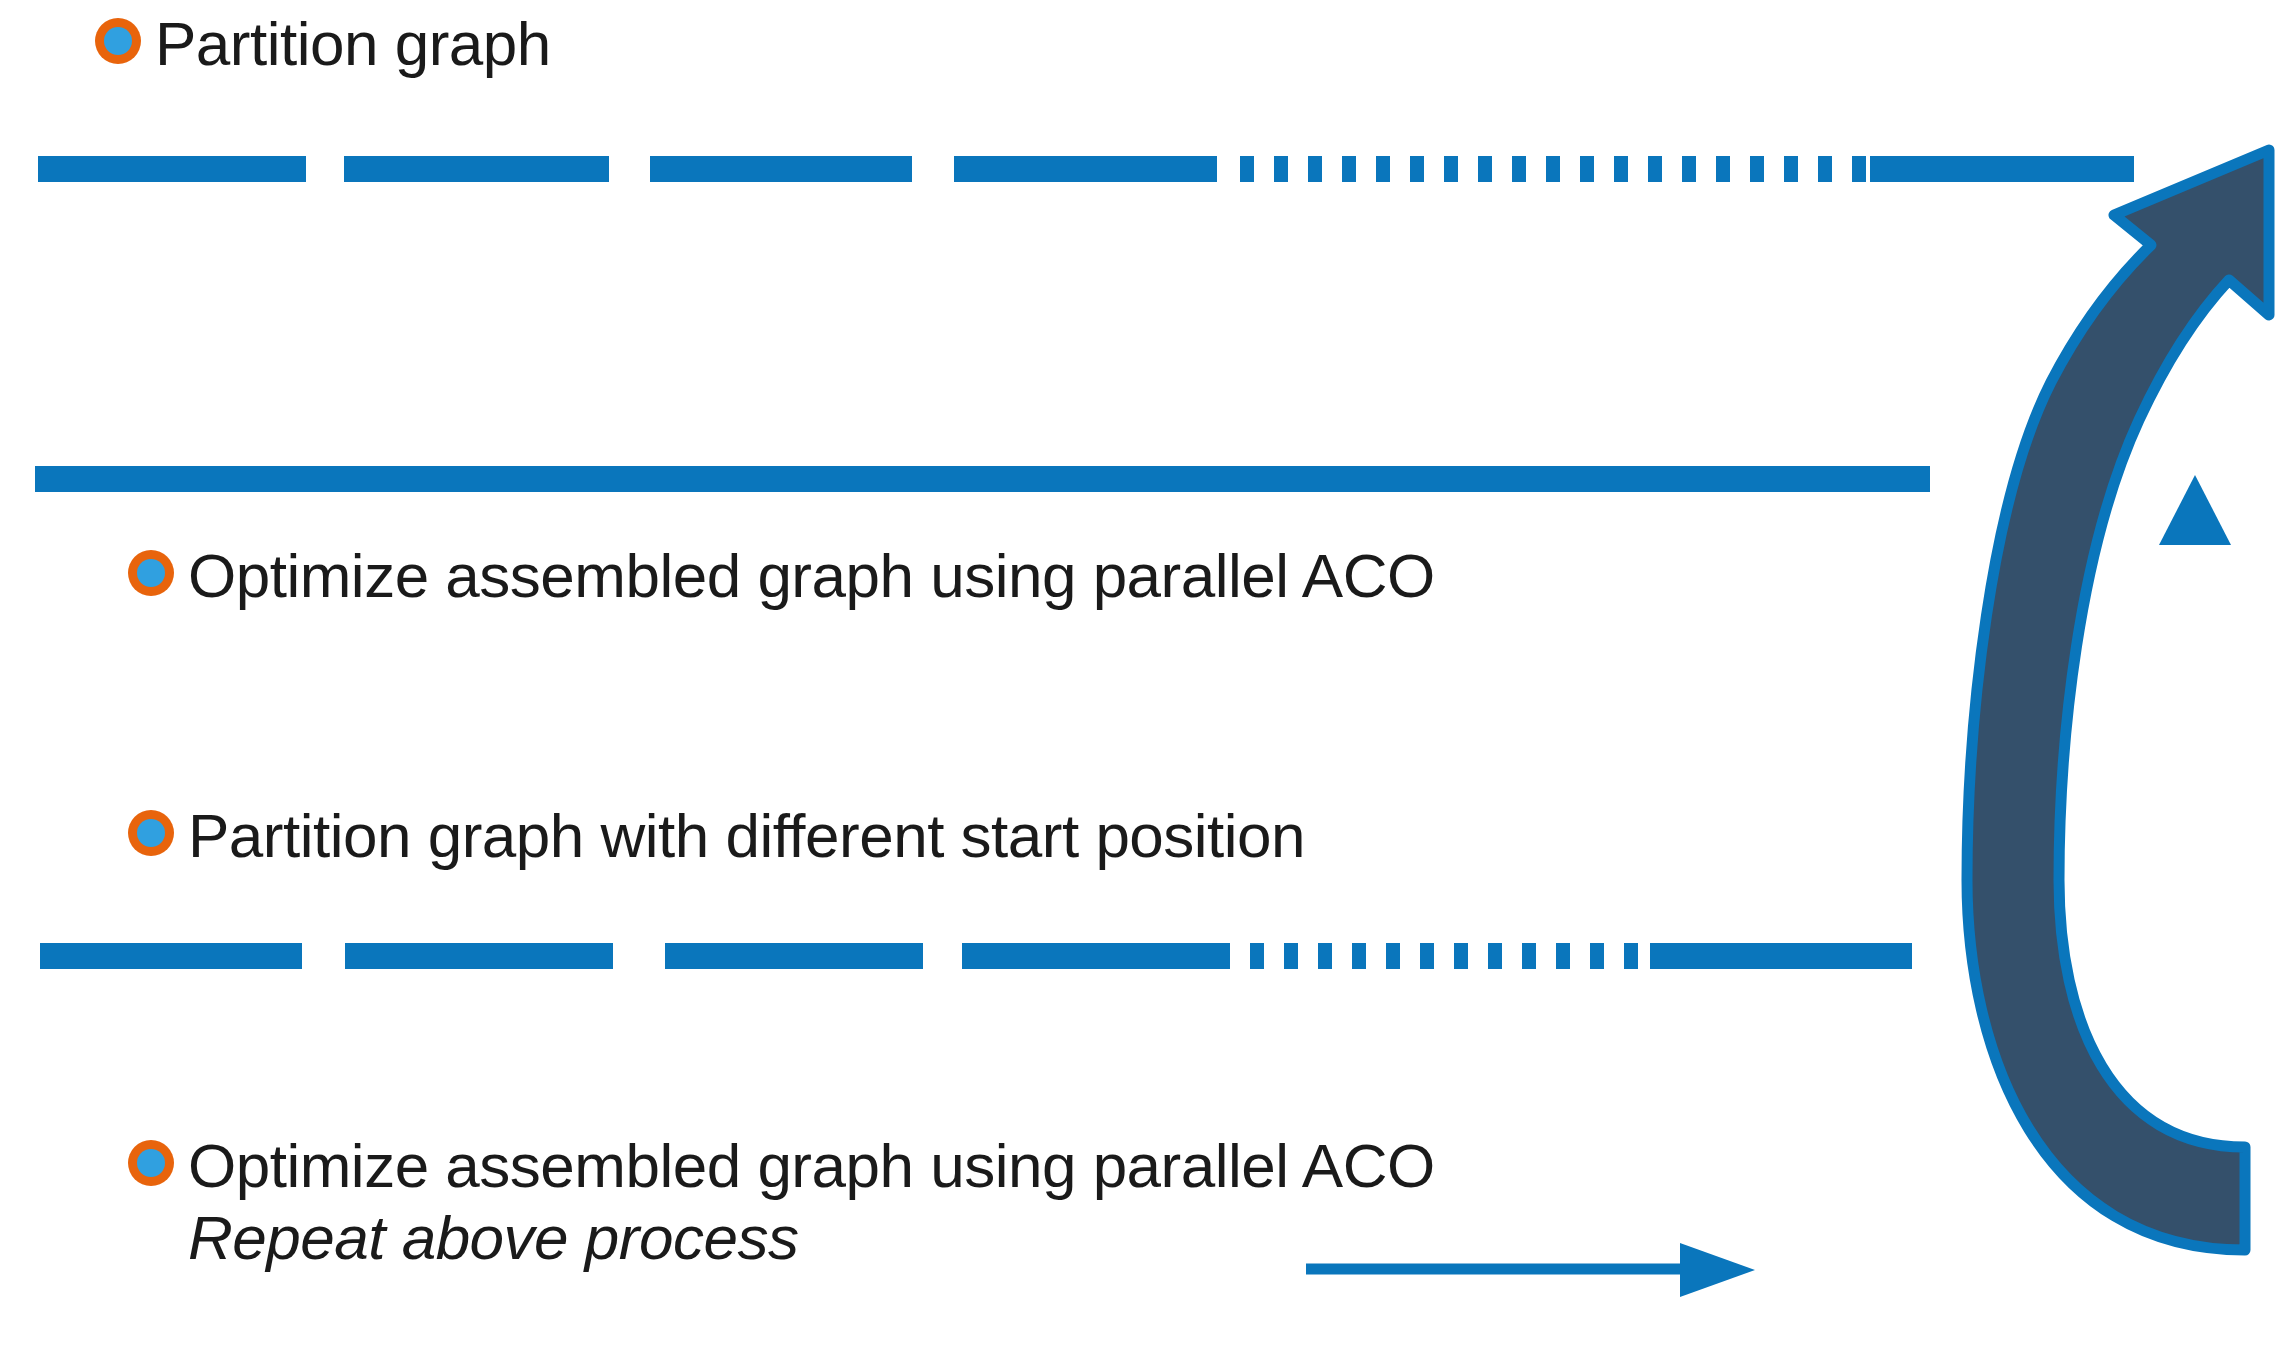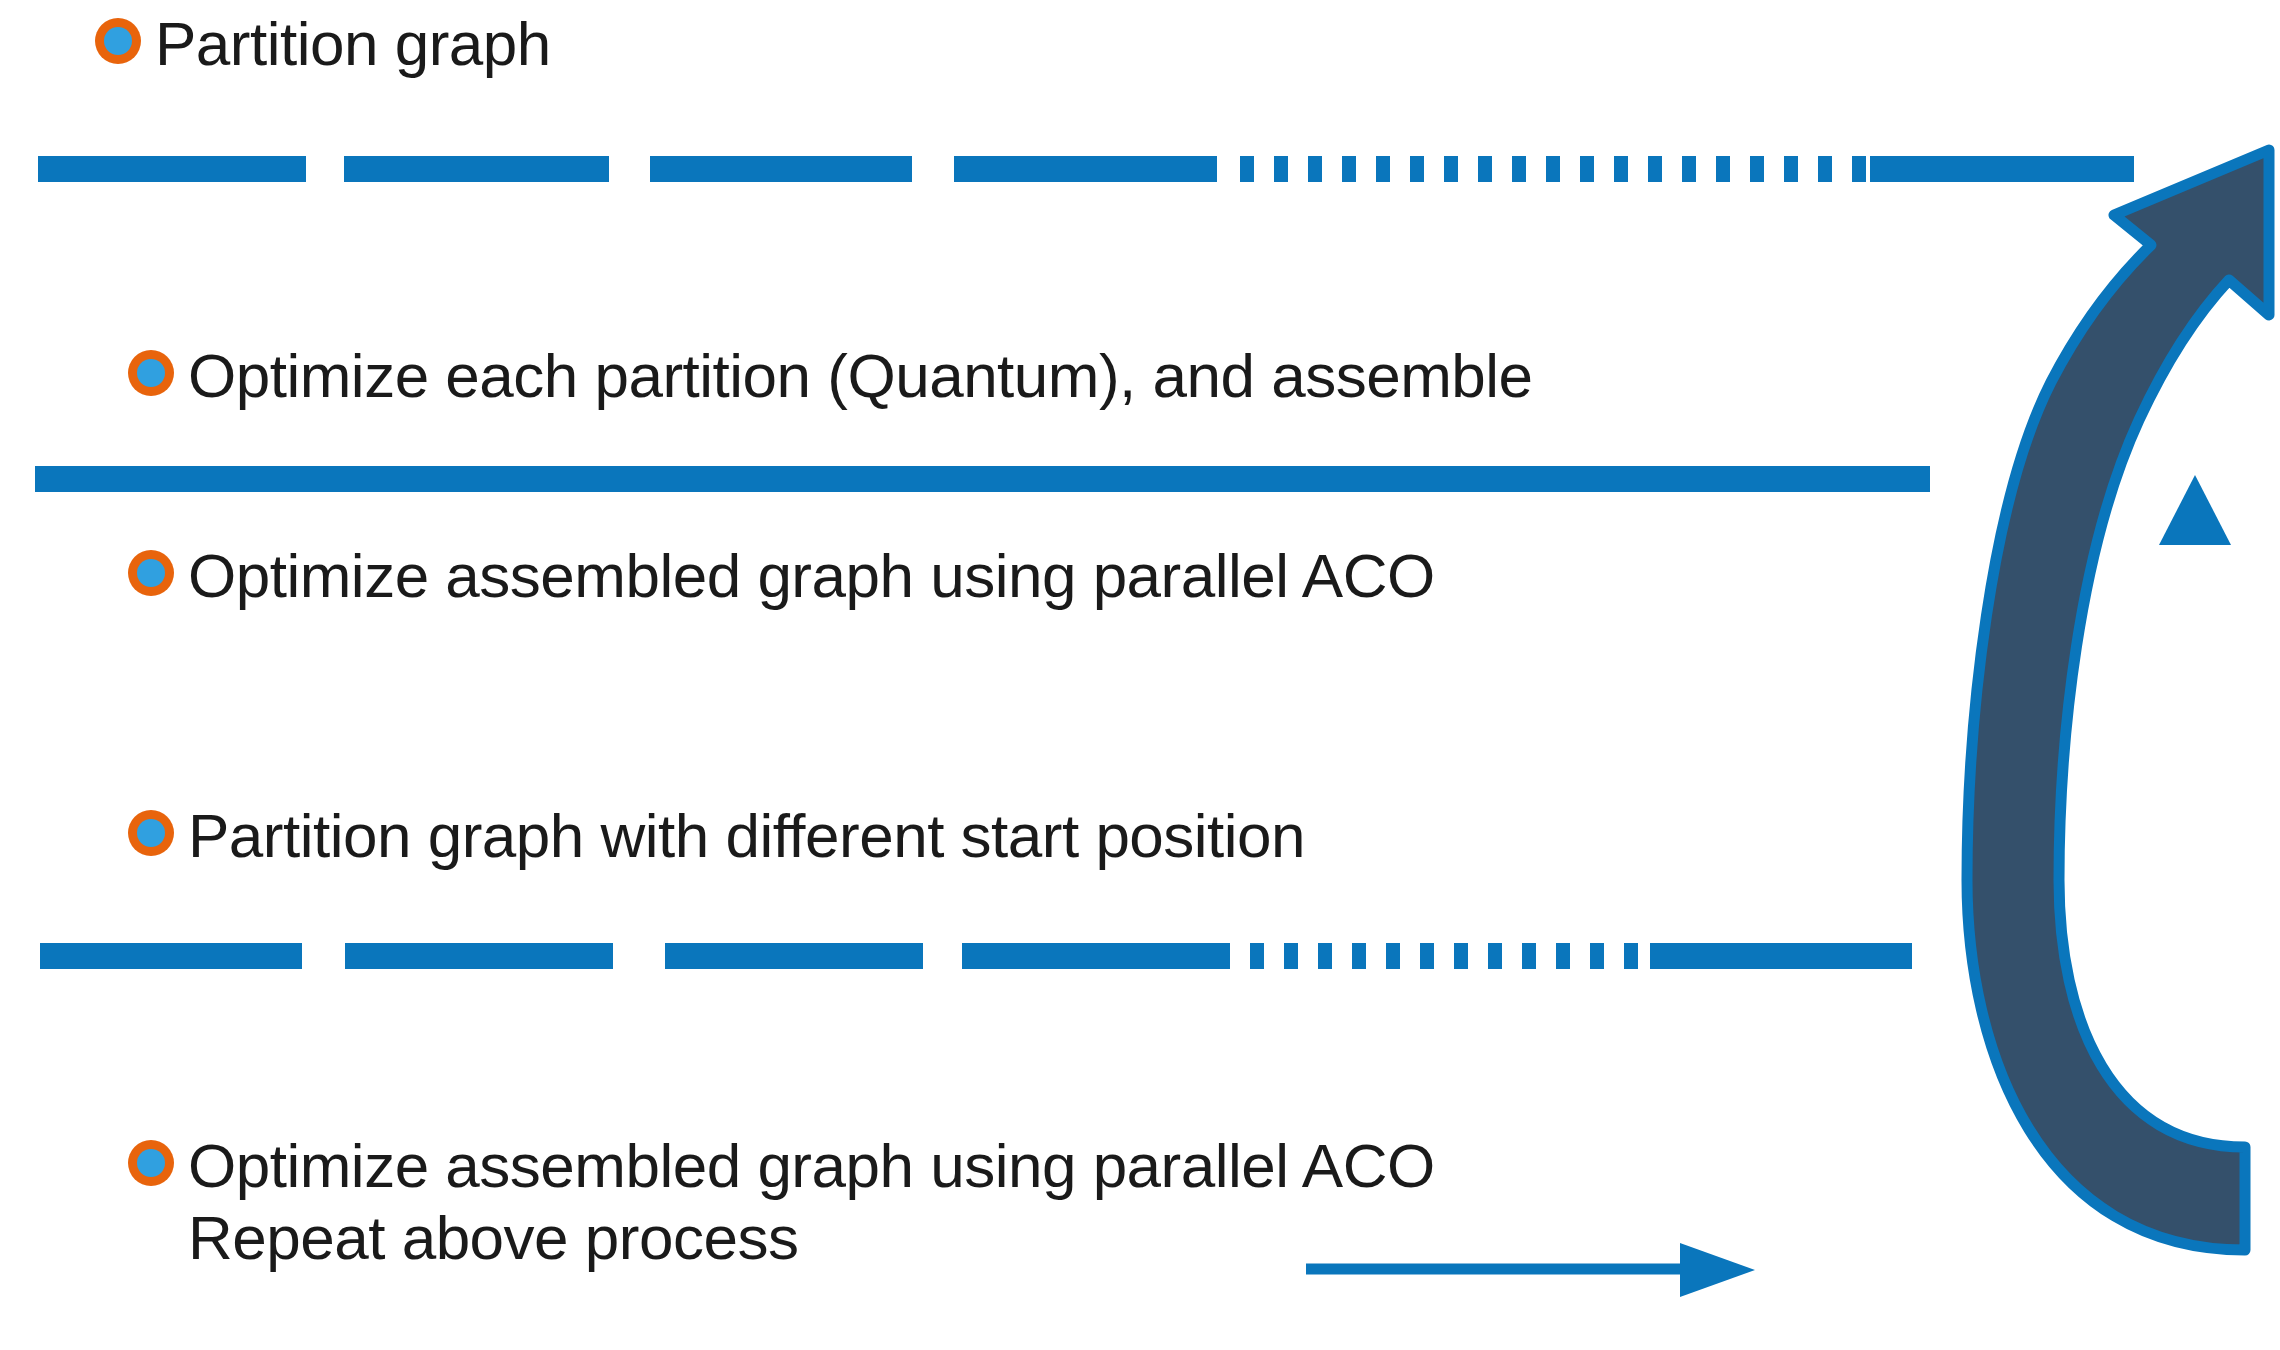--- a/index.html
+++ b/index.html
@@ -47,20 +47,21 @@
   }
   .bullet-text {
     font-size: 62px;
     line-height: 72px;
     color: #1A1A1A;
     font-weight: 400;
     letter-spacing: -0.5px;
   }
   .bullet-text .line2 {
     display: block;
+    font-style: italic;
   }
 
   
   .bar-strip {
     position: absolute;
     height: 26px;
   }
   .seg {
     position: absolute;
     top: 0;
@@ -120,24 +121,20 @@
     <span class="dot" style="left:1648px;"></span>
     <span class="dot" style="left:1682px;"></span>
     <span class="dot" style="left:1716px;"></span>
     <span class="dot" style="left:1750px;"></span>
     <span class="dot" style="left:1784px;"></span>
     <span class="dot" style="left:1818px;"></span>
     <span class="dot" style="left:1852px;"></span>
     <span class="seg" style="left:1870px; width:264px;"></span>
   </div>
 
-  <div class="bullet-row" style="left:128px; top:340px;">
-    <span class="bullet-icon"></span>
-    <span class="bullet-text">Optimize each partition (Quantum), and assemble</span>
-  </div>
 
   <div class="solid-bar" style="left:35px; top:466px; width:1895px;"></div>
 
   <div class="bullet-row" style="left:128px; top:540px;">
     <span class="bullet-icon"></span>
     <span class="bullet-text">Optimize assembled graph using parallel ACO</span>
   </div>
 
   <div class="bullet-row" style="left:128px; top:800px;">
     <span class="bullet-icon"></span>

